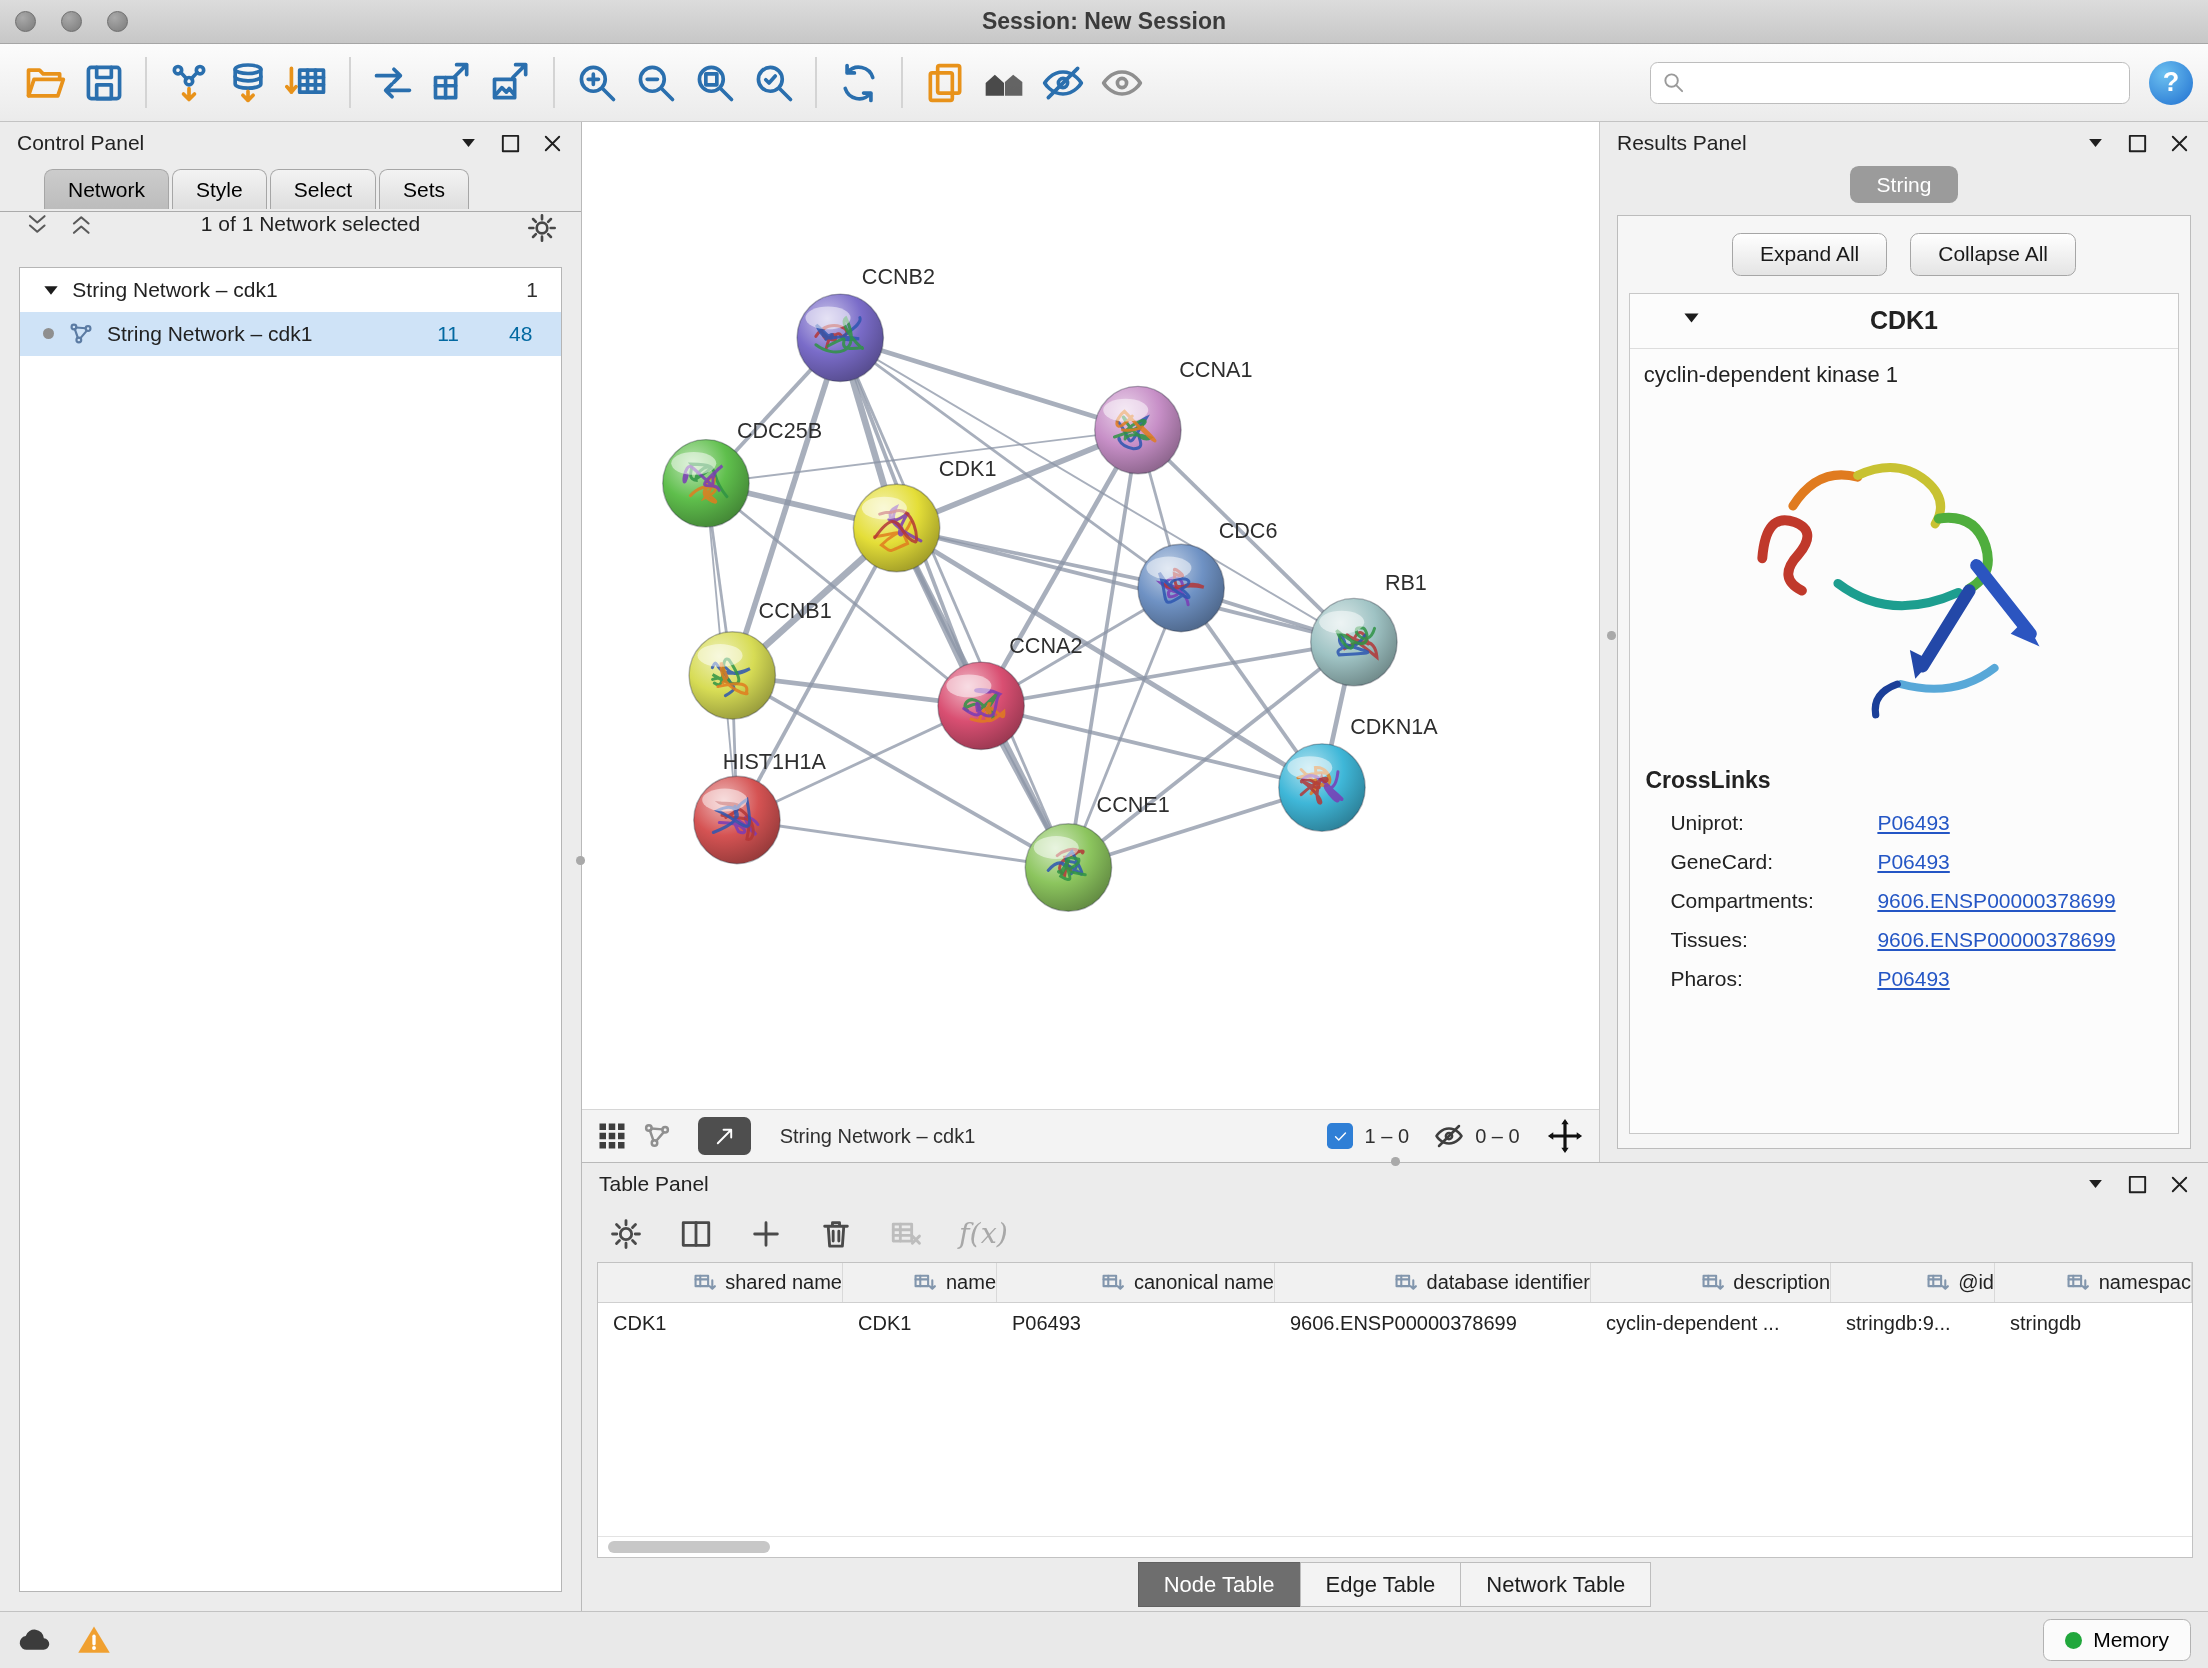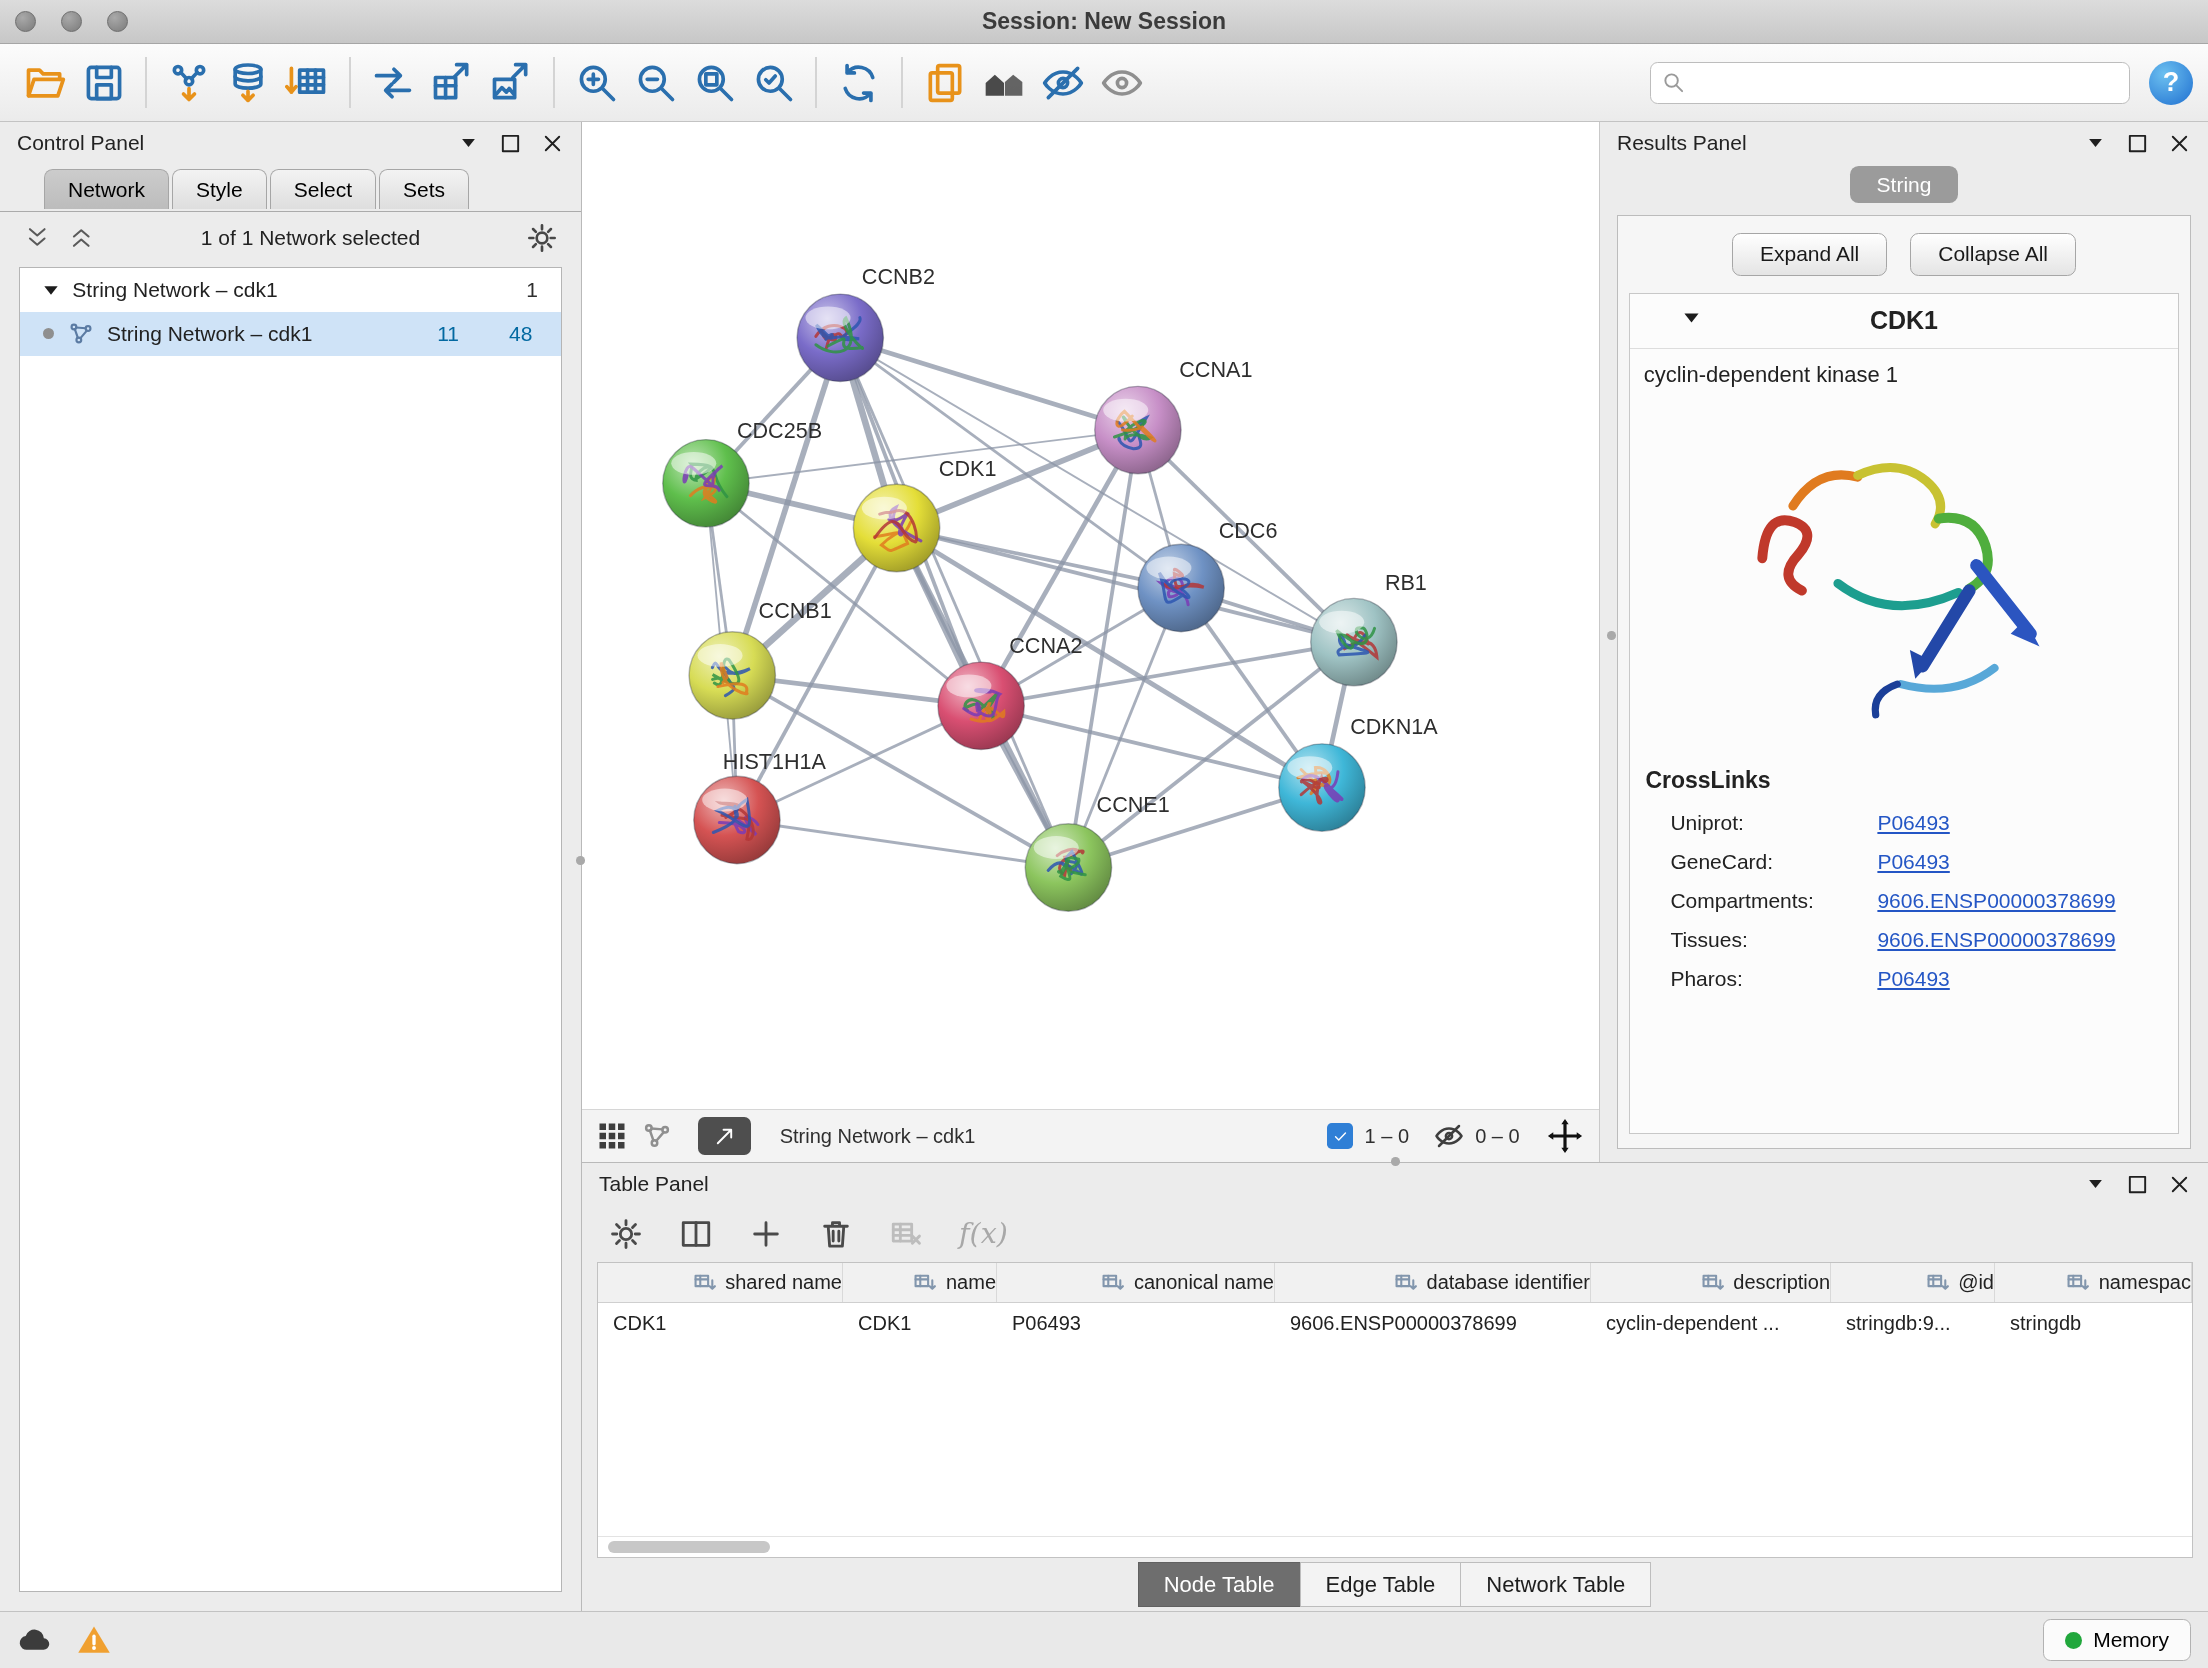--- a/index.html
+++ b/index.html
@@ -27,21 +27,21 @@
 
 .control-panel{width:582px;flex:0 0 auto;background:#ececec;border-right:1px solid #b9b9b9;display:flex;flex-direction:column}
 .panel-header{height:42px;flex:0 0 auto;display:flex;align-items:center;padding:0 17px;gap:19px;font-size:21px}
 .panel-header .ph-title{margin-right:auto}
 .ph-icon{width:23px;height:23px;color:#1f1f1f;display:flex;align-items:center;justify-content:center;cursor:pointer}
 .ph-icon svg{width:100%;height:100%}
 .ph-icon.tri svg{width:17px;height:13.3px}
 .cp-tabs{display:flex;align-items:center;padding:3.8px 0 0 44px;gap:3px;border-bottom:1px solid #ababab;height:48px;flex:0 0 auto}
 .cp-tab{font-size:21px;padding:7.6px 23px;border:1px solid #a6a6a6;border-bottom:none;border-radius:8.6px 8.6px 0 0;background:linear-gradient(#f3f3f3,#dedede);cursor:pointer;font-family:inherit}
 .cp-tab.selected{background:linear-gradient(#cccccc,#bcbcbc)}
-.cp-options{height:51px;flex:0 0 auto;display:flex;align-items:center;padding:0 23px;gap:15px;font-size:21px}
+.cp-options{height:51px;flex:0 0 auto;display:flex;padding:0 23px;gap:15px;font-size:21px}
 .chev{width:28.5px;height:25px;color:#5a5a5a;cursor:pointer}
 .cp-summary{flex:1;text-align:center}
 .gear{width:32px;height:32px;color:#474747;cursor:pointer}
 .tree{flex:1;margin:3.8px 19px 19px;background:#fff;border:1px solid #b5b5b5;font-size:21px;overflow:hidden}
 .tree-row{height:44px;display:flex;align-items:center;gap:13.3px;padding:0 23px;cursor:pointer}
 .tree-row.selected{background:#cfe3f7}
 .tree-tri{width:16px;height:12.4px;color:#1c1c1c;flex:0 0 auto}
 .tree-dot{width:11.4px;height:11.4px;border-radius:50%;background:#8f8f8f;flex:0 0 auto}
 .tree-share{width:26px;height:26px;color:#5b7ba3;flex:0 0 auto}
 .tree-count{margin-left:auto;color:#2e2e2e}

